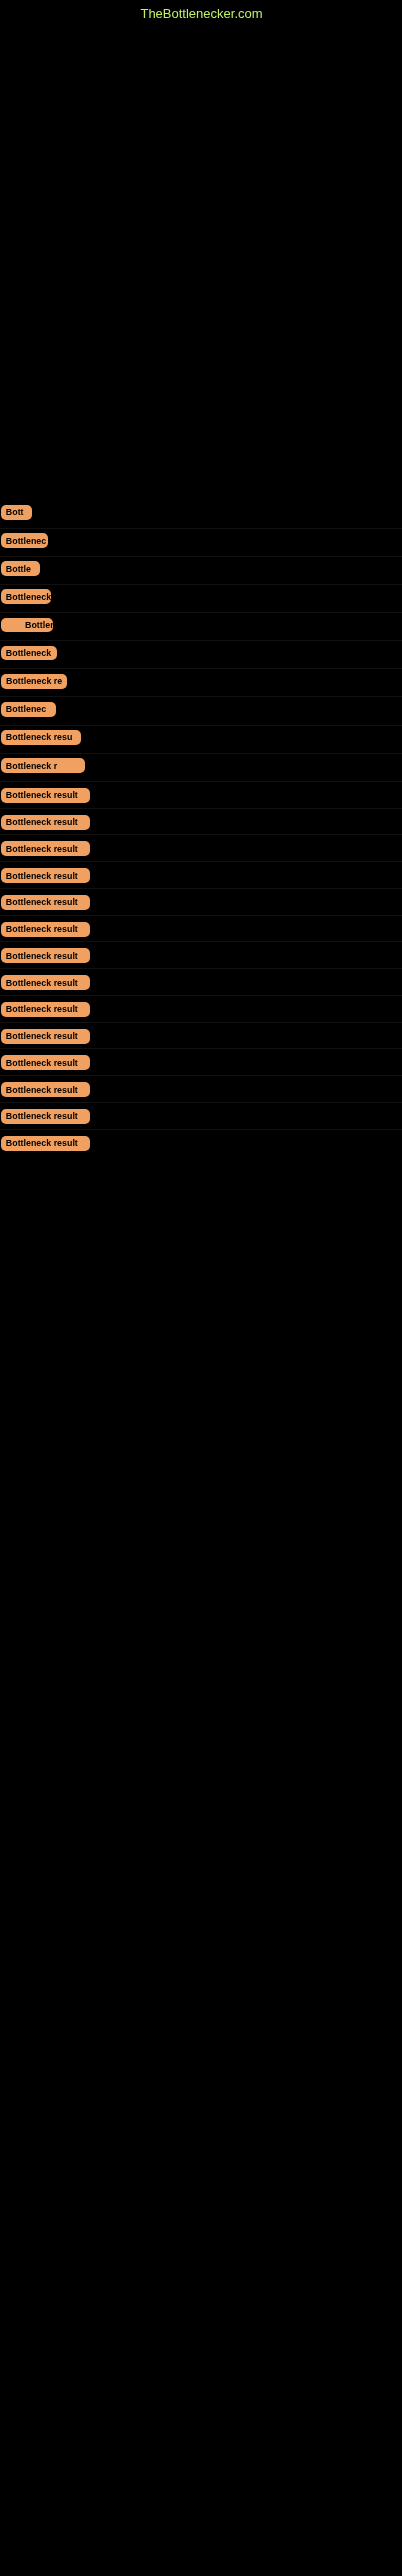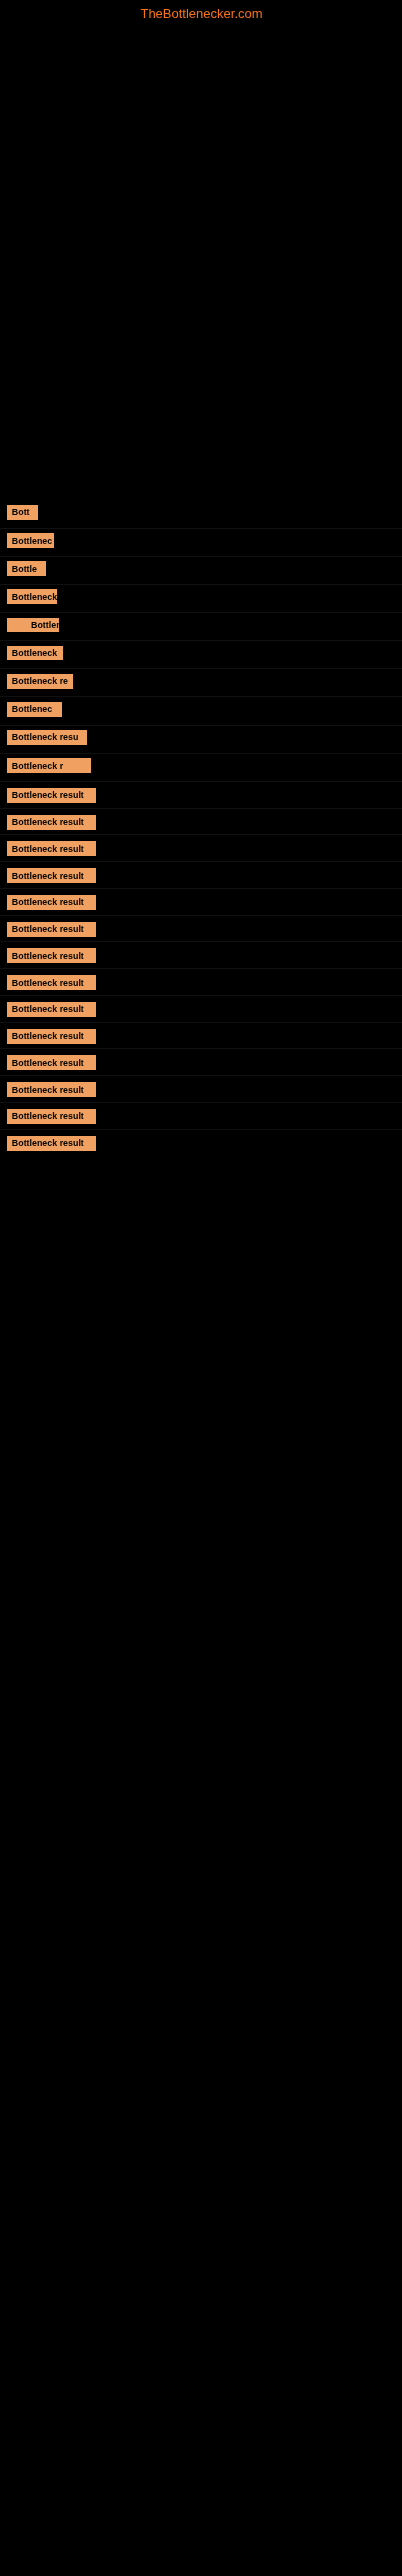--- a/index.html
+++ b/index.html
@@ -10,21 +10,21 @@
 
     body {
       background-color: #000000;
       width: 403px;
       min-height: 2576px;
       font-family: Arial, sans-serif;
       position: relative;
     }
 
     .site-title {
-      color: #f97316;
+      color: #bef264;
       font-size: 13px;
       text-align: center;
       padding-top: 6.4px;
       padding-bottom: 6.4px;
       font-weight: normal;
     }
 
     .chart-area {
       background-color: #000000;
       height: 386px;
@@ -40,33 +40,33 @@
       padding: 3.2px 0;
     }
 
     .bottleneck-badge {
       display: inline-block;
       background-color: #f0a060;
       color: #000000;
       font-size: 8.9px;
       font-weight: bold;
       padding: 2.4px 4.8px;
-      border-radius: 0;
+      border-radius: 5px;
       white-space: nowrap;
-      margin-left: 7px;
+      margin-left: 1px;
     }
 
     
     .item-1 .bottleneck-badge { width: 31px; overflow: hidden; }
     .item-2 .bottleneck-badge { width: 47px; overflow: hidden; }
     .item-3 .bottleneck-badge { width: 39px; overflow: hidden; }
     .item-4 .bottleneck-badge { width: 50px; overflow: hidden; }
     .item-5 .bottleneck-badge { width: 52px; overflow: hidden; padding-left: 24px; }
     .item-6 .bottleneck-badge { width: 56px; overflow: hidden; }
-    .item-7 .bottleneck-badge { width: 66px; overflow: hidden; }
+    .item-7 .bottleneck-badge { width: 66px; overflow: hidden; text-align: right; }
     .item-8 .bottleneck-badge { width: 55px; overflow: hidden; }
     .item-9 .bottleneck-badge { width: 80px; overflow: hidden; }
     .item-10 .bottleneck-badge { width: 84px; overflow: hidden; }
     .item-11 .bottleneck-badge { width: 89px; }
     .item-12 .bottleneck-badge { width: 89px; }
     .item-13 .bottleneck-badge { width: 89px; }
     .item-14 .bottleneck-badge { width: 89px; }
     .item-15 .bottleneck-badge { width: 89px; }
     .item-16 .bottleneck-badge { width: 89px; }
     .item-17 .bottleneck-badge { width: 89px; }

